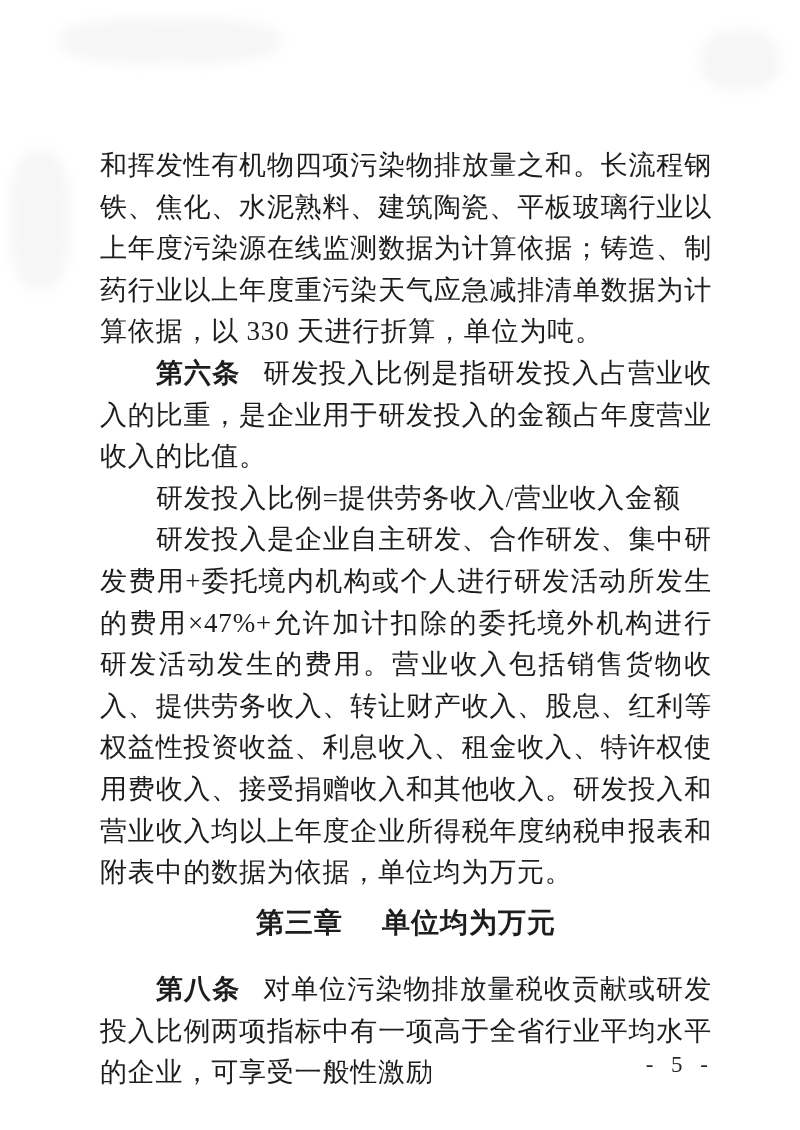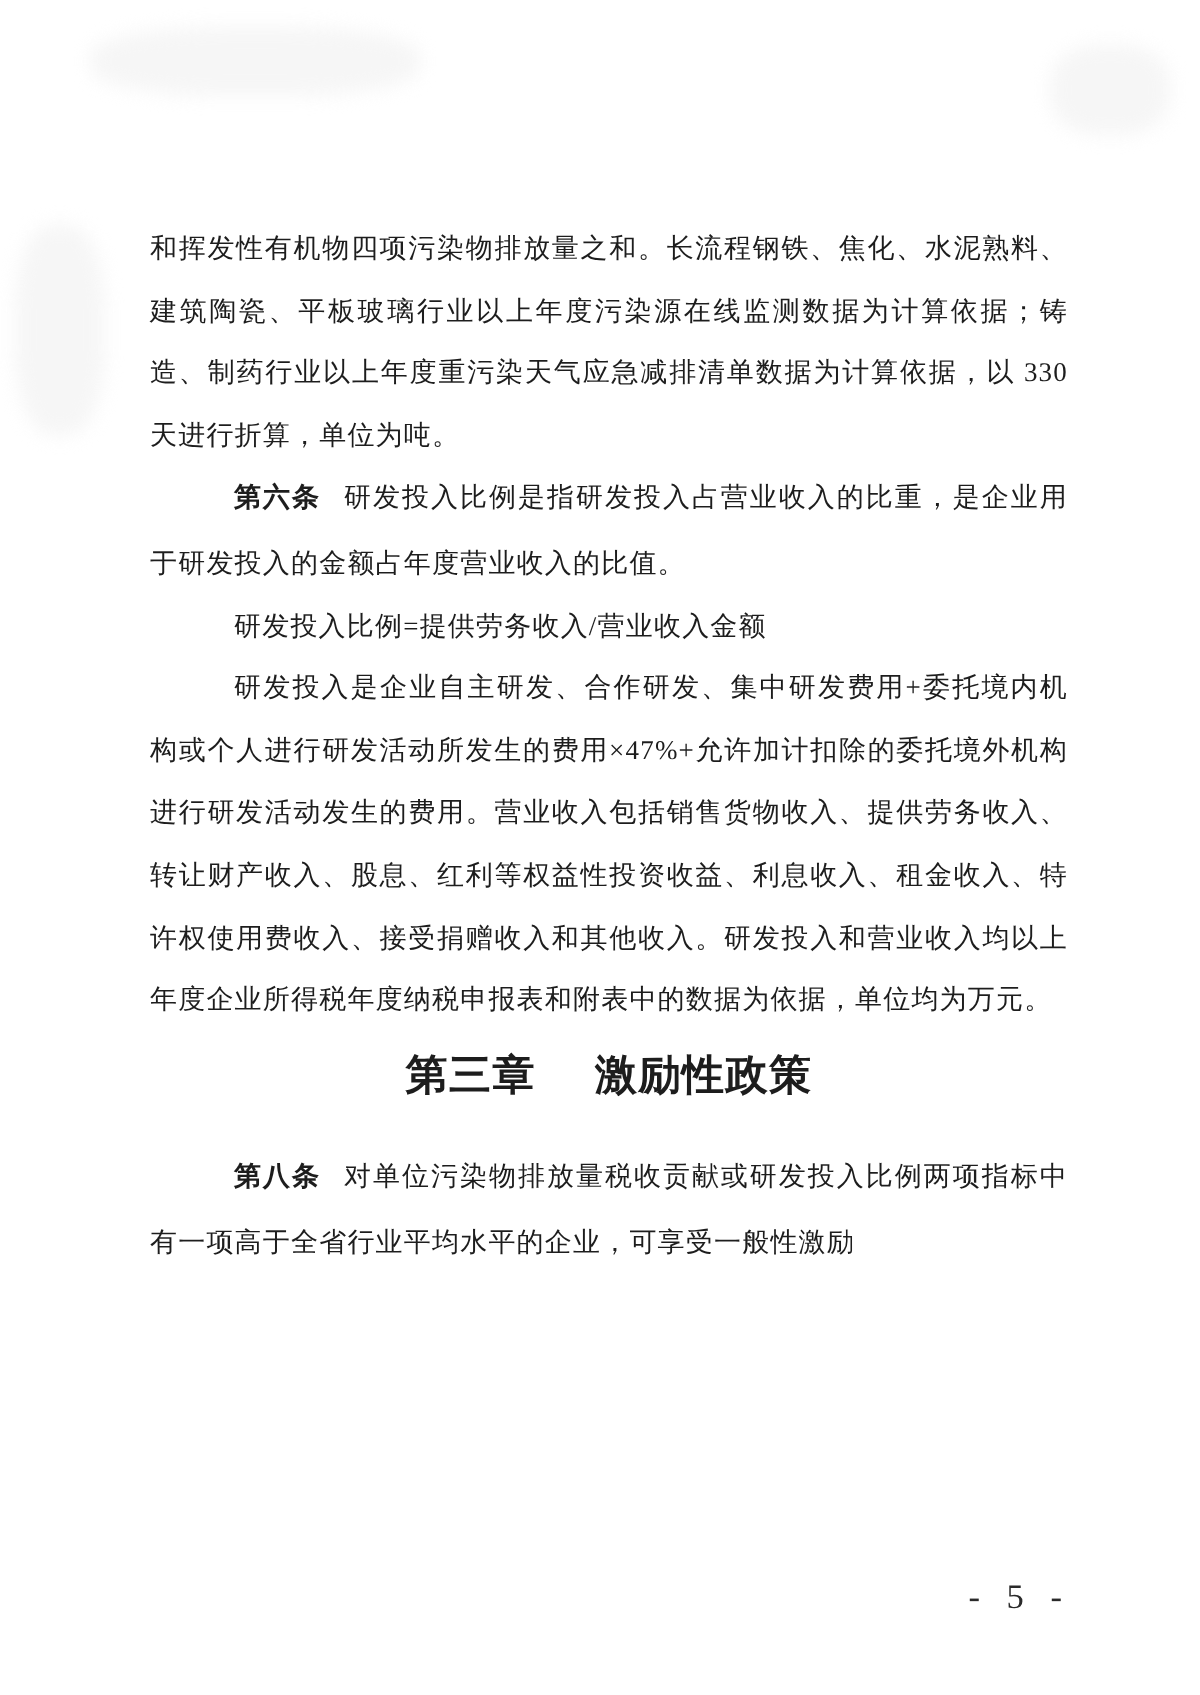--- a/index.html
+++ b/index.html
@@ -30,30 +30,30 @@
   .ghost-c { left: 700px; top: 30px; width: 80px; height: 60px; }
 
   .content {
     position: absolute;
     left: 100px;
     top: 145px;
     width: 612px;
   }
   .para {
     margin: 0;
-    font-size: 18px;
+    font-size: 27px;
     line-height: 41.6px;
     letter-spacing: 0.8px;
     text-align: justify;
     text-align-last: left;
   }
   .indent { text-indent: 56px; }
   .lead {
     font-weight: bold;
-    font-family: Liberation Mono, monospace;
+    font-family: Liberation Serif, serif;
     margin-right: 0.85em;
   }
   .lead:empty { display: none; }
   .chapter {
     margin: 8px 0 24px 0;
     font-size: 28px;
     line-height: 41.6px;
     font-weight: bold;
     font-family: "Liberation Sans", "DejaVu Sans", sans-serif;
     text-align: center;
@@ -91,21 +91,21 @@
     <p class="para indent">
       <span>研发投入比例=提供劳务收入/营业收入金额</span>
     </p>
 
     <p class="para indent">
       <span>研发投入是企业自主研发、合作研发、集中研发费用+委托境内机构或个人进行研发活动所发生的费用×47%+允许加计扣除的委托境外机构进行研发活动发生的费用。营业收入包括销售货物收入、提供劳务收入、转让财产收入、股息、红利等权益性投资收益、利息收入、租金收入、特许权使用费收入、接受捐赠收入和其他收入。研发投入和营业收入均以上年度企业所得税年度纳税申报表和附表中的数据为依据，单位均为万元。</span>
     </p>
 
 
     <p class="chapter">
-      <span class="chapter-num">第三章</span><span>激励性政策</span>
+      <span class="chapter-num">第三章</span><span>单位均为万元</span>
     </p>
 
     <p class="para indent">
       <span class="lead">第八条</span><span>对单位污染物排放量税收贡献或研发投入比例两项指标中有一项高于全省行业平均水平的企业，可享受一般性激励</span>
     </p>
 
   </div>
 
   <div class="page-number">- 5 -</div>
 

